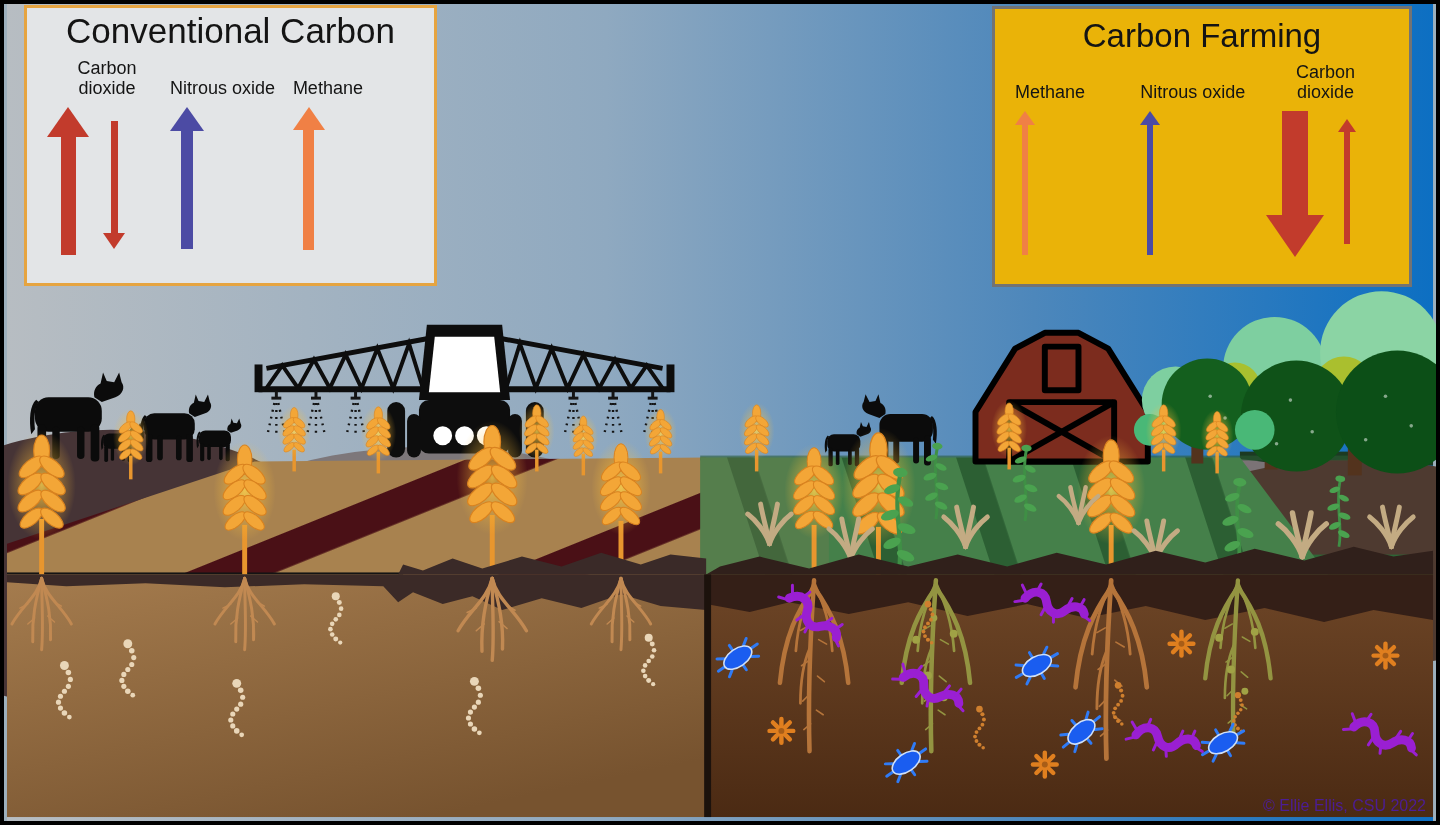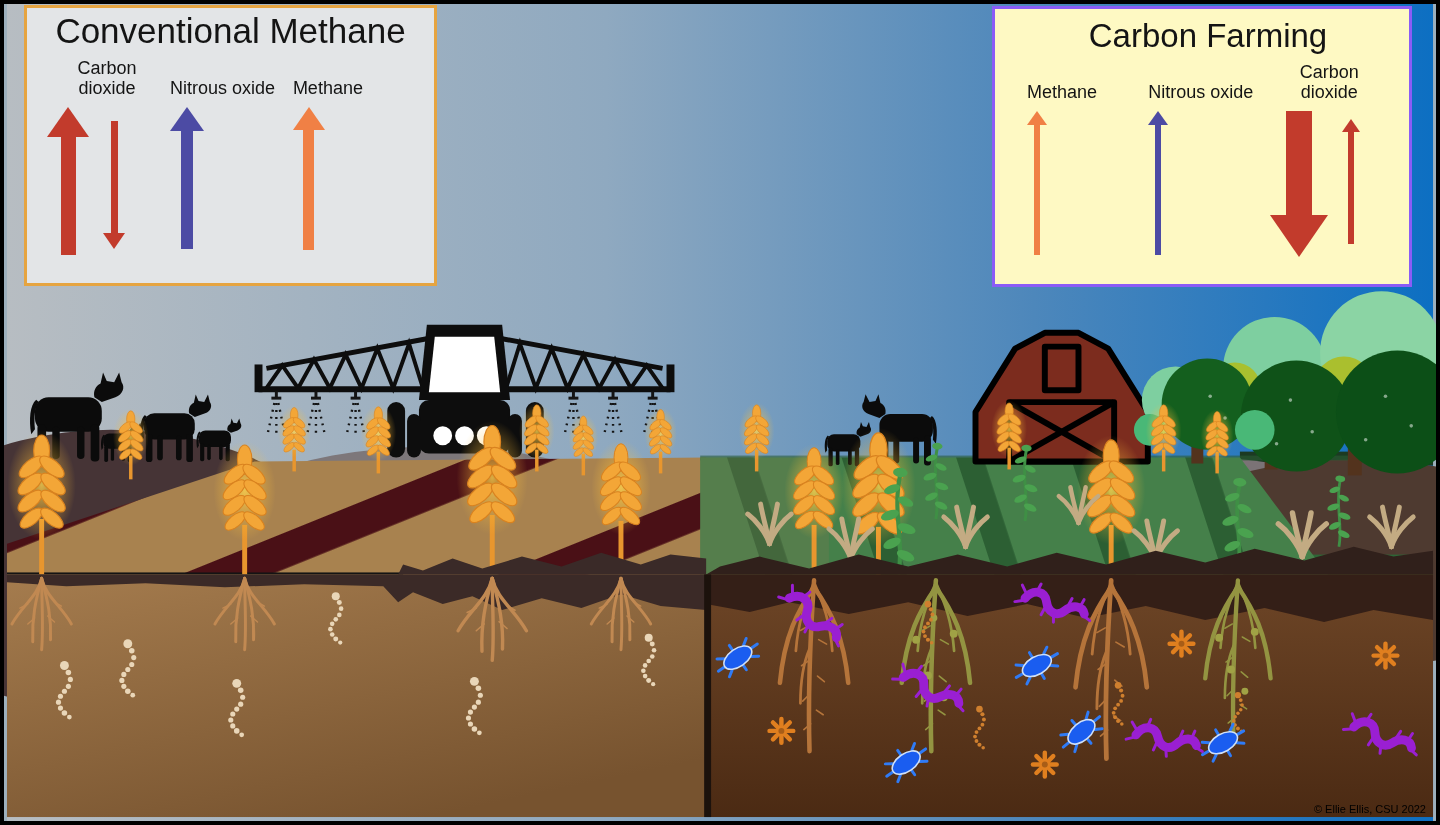--- a/index.html
+++ b/index.html
@@ -1,35 +1,35 @@
 <!DOCTYPE html>
 <html><head>
 <meta charset="utf-8">
 <style>
   html,body{margin:0;padding:0;background:#222;}
   #stage{position:relative;width:1440px;height:825px;box-sizing:border-box;border:4px solid #000;
          overflow:hidden;font-family:"Liberation Sans",sans-serif;background:#9db0bd;}
   #scene{position:absolute;left:0;top:0;width:100%;height:100%;display:block;}
   .panel{position:absolute;box-sizing:border-box;z-index:3;}
   .panel.conv{left:20px;top:1px;width:413px;height:281px;background:#e3e5e7;border:3px solid #e6a440;}
-  .panel.carb{left:988px;top:2px;width:420px;height:281px;background:#fef9c3;border:3px solid #8b5cf6;padding-left:12px;}
+  .panel.carb{left:988px;top:2px;width:420px;height:281px;background:#eab308;border:3px solid #737373;}
   .panel-title{text-align:center;color:#141414;margin-top:3px;}
   .panel.conv .panel-title{font-size:35px;}
   .panel.carb .panel-title{font-size:33px;margin-top:8px;}
   .gases{display:flex;justify-content:space-between;padding:2px 20px 0 20px;}
   .gas{width:33%;display:flex;flex-direction:column;align-items:flex-start;}
   .gas-label{min-height:46px;display:flex;align-items:flex-end;justify-content:center;text-align:center;
              font-size:18px;line-height:1.1;color:#141414;max-width:120px;}
   .gas-arrows{display:flex;justify-content:center;align-items:flex-start;gap:14px;margin-top:8px;}
   .arrow{display:flex;flex-direction:column;align-items:center;}
   .arrow .shaft{width:var(--sw);height:var(--len);background:var(--c);}
   .arrow .head{width:0;height:0;border-left:calc(var(--hw)/2) solid transparent;border-right:calc(var(--hw)/2) solid transparent;}
   .arrow .head.up{border-bottom:var(--hh) solid var(--c);}
   .arrow .head.down{border-top:var(--hh) solid var(--c);}
-  #credit{position:absolute;right:10px;bottom:6px;color:#000000;font-size:11px;z-index:3;}
+  #credit{position:absolute;right:10px;bottom:6px;color:#4c1d95;font-size:16px;z-index:3;}
 </style>
 </head>
 <body>
 
 <div id="stage">
 
 <svg id="scene" viewBox="0 0 1440 825" xmlns="http://www.w3.org/2000/svg">
 <defs>
   <linearGradient id="skyG" x1="0" y1="0" x2="1" y2="0">
     <stop offset="0" stop-color="#b7bdc2"></stop>
@@ -430,21 +430,21 @@
   <use href="#mPurple" transform="translate(1140,738) rotate(10)"></use>
   <use href="#mPurple" transform="translate(1360,730) rotate(20)"></use>
   <use href="#mOrange" transform="translate(782,734)"></use>
   <use href="#mOrange" transform="translate(1048,768)"></use>
   <use href="#mOrange" transform="translate(1186,646)"></use>
   <use href="#mOrange" transform="translate(1392,658)"></use>
 </g>
 </svg>
 
 <div class="panel conv">
-  <div class="panel-title">Conventional Methane</div>
+  <div class="panel-title">Conventional Carbon</div>
   <div class="gases">
     <div class="gas">
       <div class="gas-label">Carbon dioxide</div>
       <div class="gas-arrows">
             <div class="arrow" style="--c: #c23b2c; --sw: 15px; --hw: 42px; --hh: 30px; --len: 118px;">
               <div class="head up"></div>
               <div class="shaft"></div>
             </div>
             <div class="arrow" style="--c: #c23b2c; --sw: 7px; --hw: 22px; --hh: 16px; --len: 112px; margin-top: 14px;">
               <div class="shaft"></div>

